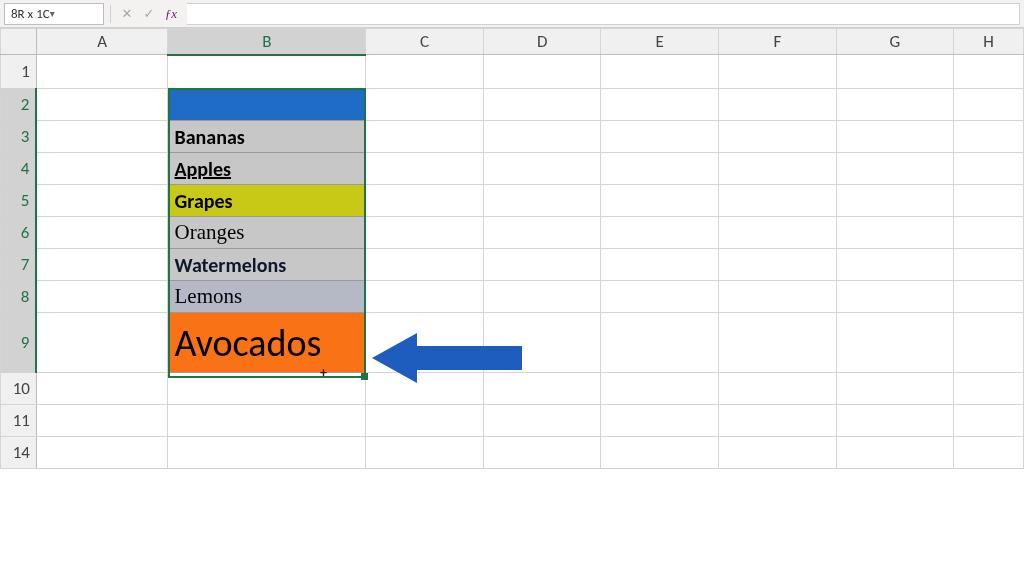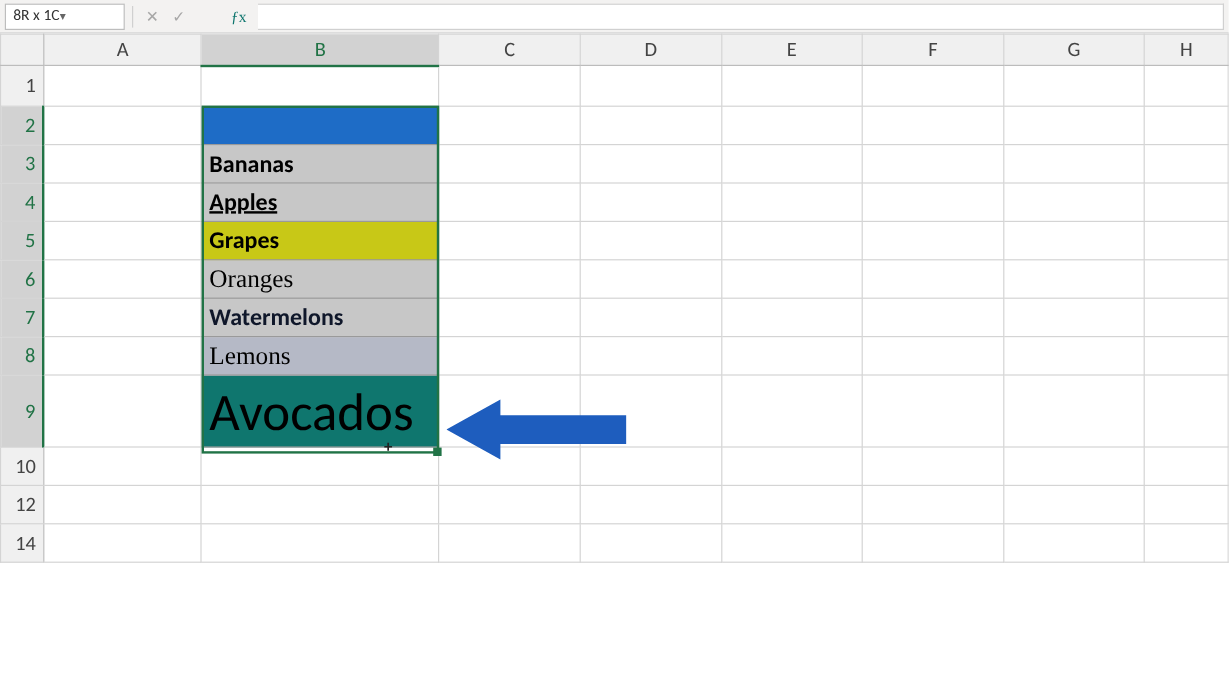--- a/index.html
+++ b/index.html
@@ -47,23 +47,23 @@
     .fb-icon {
       width: 20px;
       height: 20px;
       display: flex;
       align-items: center;
       justify-content: center;
       color: #a7a7a7;
       font-size: 13px;
     }
     .fb-icon.fx {
+      font-style: italic;
       font-family: "Times New Roman", serif;
-      color: #0f766e;
-      margin-left: 28px;
+      color: #701a75;
     }
     .fb-input {
       flex: 1;
       height: 22px;
       background: #ffffff;
       border: 1px solid #d0d0d0;
       border-left: none;
       margin-left: 4px;
     }
 
@@ -133,21 +133,21 @@
     tr.r9 td { height: 60px; }
 
     
     td.b2 { background: #1E6CC6; border: 1px solid #9a9a9a; }
     td.b3 { background: #c7c7c7; border: 1px solid #9a9a9a; font-weight: 700; font-size: 20px; }
     td.b4 { background: #c7c7c7; border: 1px solid #9a9a9a; font-weight: 700; font-size: 20px; text-decoration: underline; }
     td.b5 { background: #c8c817; border: 1px solid #9a9a9a; font-weight: 700; font-size: 20px; }
     td.b6 { background: #c7c7c7; border: 1px solid #9a9a9a; font-family: "Times New Roman", serif; font-size: 21px; }
     td.b7 { background: #c7c7c7; border: 1px solid #9a9a9a; font-weight: 700; font-size: 20px; color: #0f172a; }
     td.b8 { background: #b5b9c6; border: 1px solid #9a9a9a; font-family: "Times New Roman", serif; font-size: 21px; }
-    td.b9 { background: #0f766e; border: 1px solid #9a9a9a; font-size: 44px; }
+    td.b9 { background: #f97316; border: 1px solid #9a9a9a; font-size: 38px; }
 
     
     .selection {
       position: absolute;
       border: 2px solid #217346;
       pointer-events: none;
       z-index: 5;
     }
     .fill-handle {
       position: absolute;
@@ -304,21 +304,21 @@
       <td></td>
           <td></td>
           <td></td>
           <td></td>
           <td></td>
           <td></td>
           <td></td>
           <td></td>
     </tr>
     <tr>
-      <th class="row-h">12</th>
+      <th class="row-h">11</th>
       <td></td>
           <td></td>
           <td></td>
           <td></td>
           <td></td>
           <td></td>
           <td></td>
           <td></td>
     </tr>
     <tr>

